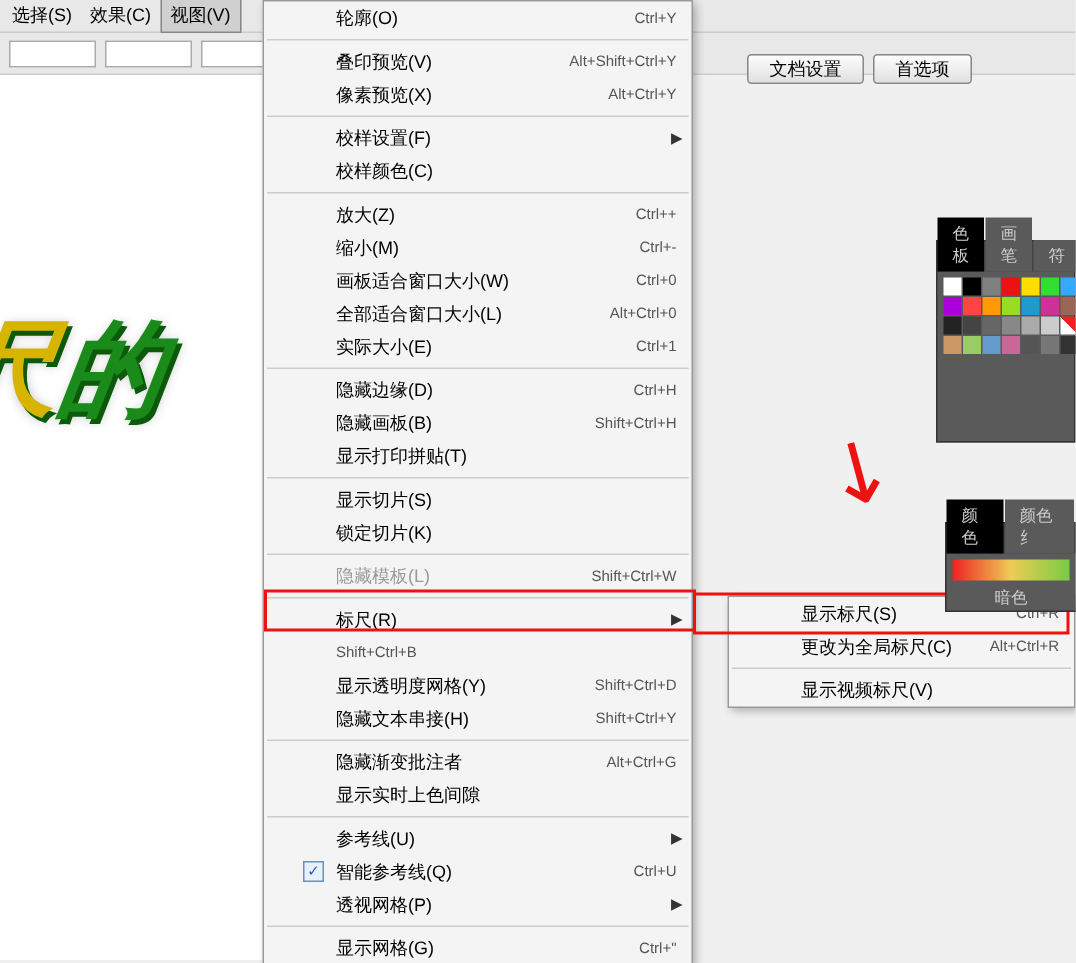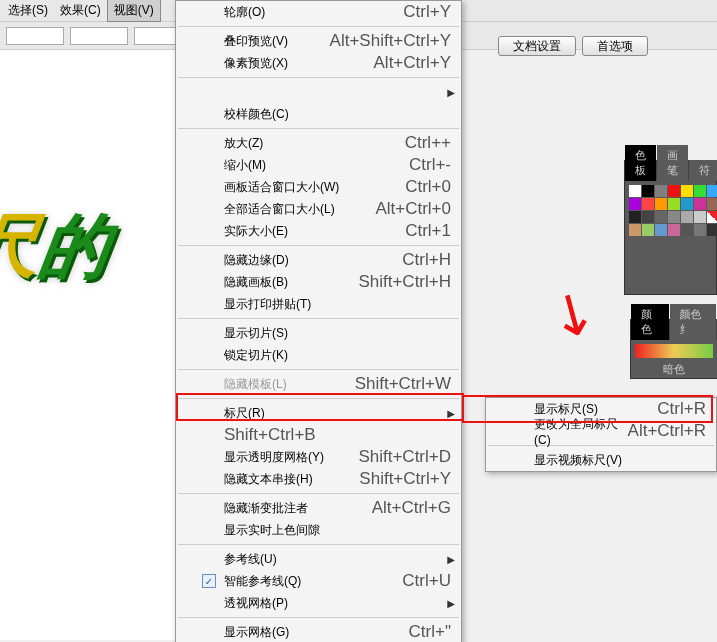--- a/index.html
+++ b/index.html
@@ -10,36 +10,36 @@
     .toolbar { display: flex; background: #e8e8e8; border-bottom: 1px solid #ccc; height: 28px; align-items: center; padding: 0 6px; gap: 6px; }
     .toolbar-input { width: 58px; height: 18px; border: 1px solid #aaa; background: #fff; font-size: 11px; }
     .toolbar-btn { height: 20px; padding: 0 14px; border: 1px solid #888; background: linear-gradient(#fdfdfd,#e0e0e0); border-radius: 3px; font-size: 12px; cursor: default; }
     .canvas { position: absolute; top: 50px; left: 0; width: 180px; height: 590px; background: #fff; }
     .canvas-text { position: absolute; top: 150px; left: -30px; font-size: 70px; font-weight: bold; font-style: italic; color: #1a8a1a; transform: skewX(-8deg); text-shadow: 3px 3px 0 #0a5a0a, 2px 2px 8px rgba(0,0,0,.25); }
     .canvas-text .r { color: #d6b400; }
     .dropdown { position: absolute; top: 0; left: 175px; width: 287px; background: #f4f4f4; border: 1px solid #999; box-shadow: 2px 2px 6px rgba(0,0,0,.3); }
     .mi { display: flex; align-items: center; height: 22px; padding: 0 10px 0 28px; cursor: default; position: relative; margin-left: 20px; }
     .mi.disabled { color: #999; }
     .mi .label { flex: 1; }
-    .mi .shortcut { color: #555; font-size: 17px; }
+    .mi .shortcut { color: #555; font-size: 10px; }
     .mi .arrow { position: absolute; right: 6px; font-size: 10px; color: #333; }
     .mi .check { position: absolute; left: 6px; width: 14px; height: 14px; border: 1px solid #6a8fc4; background: #e7f0fb; display: flex; align-items: center; justify-content: center; font-size: 10px; color: #2a5aa0; }
     .sep { height: 1px; background: #ccc; margin: 3px 2px; }
     .highlight-box { position: absolute; top: 393px; left: 176px; width: 288px; height: 28px; border: 2px solid #e11; pointer-events: none; }
     .submenu { position: absolute; top: 397px; left: 485px; width: 232px; background: #f4f4f4; border: 1px solid #999; box-shadow: 2px 2px 6px rgba(0,0,0,.3); }
     .highlight-box2 { position: absolute; top: 395px; left: 462px; width: 251px; height: 28px; border: 2px solid #e11; pointer-events: none; }
     .arrow-red { position: absolute; top: 280px; left: 550px; font-size: 56px; color: #e11; transform: rotate(30deg); }
     .panel { position: absolute; background: #5a5a5a; border: 1px solid #333; color: #ccc; }
     .panel-tabs { display: flex; background: #434343; height: 20px; align-items: flex-end; }
     .panel-tab { padding: 3px 10px; font-size: 11px; background: #5a5a5a; margin-right: 1px; }
     .panel-tab.active { background: #000000; }
     .swatch-panel { top: 160px; left: 624px; width: 93px; height: 135px; }
     .swatch-grid { display: grid; grid-template-columns: repeat(7, 12px); gap: 1px; padding: 4px; }
     .sw { width: 12px; height: 12px; }
-    .color-panel { top: 319px; left: 630px; width: 88px; height: 60px; }
+    .color-panel { top: 348px; left: 630px; width: 88px; height: 60px; }
     .gradient-bar { height: 14px; margin: 4px; background: linear-gradient(90deg, #e22, #ec5, #7c4); }
   </style>
 </head>
 <body>
 
 <div class="menubar">
   <span class="menubar-item">选择(S)</span>
   <span class="menubar-item">效果(C)</span>
   <span class="menubar-item active">视图(V)</span>
 </div>
@@ -71,20 +71,21 @@
     <div class="mi">
       <span class="label">叠印预览(V)</span>
       <span class="shortcut">Alt+Shift+Ctrl+Y</span>
     </div>
     <div class="mi">
       <span class="label">像素预览(X)</span>
       <span class="shortcut">Alt+Ctrl+Y</span>
     </div>
     <div class="sep"></div>
     <div class="mi">
+      <span class="label">校样设置(F)</span>
       <span class="arrow">▶</span>
     </div>
     <div class="mi">
       <span class="label">校样颜色(C)</span>
     </div>
     <div class="sep"></div>
     <div class="mi">
       <span class="label">放大(Z)</span>
       <span class="shortcut">Ctrl++</span>
     </div>

